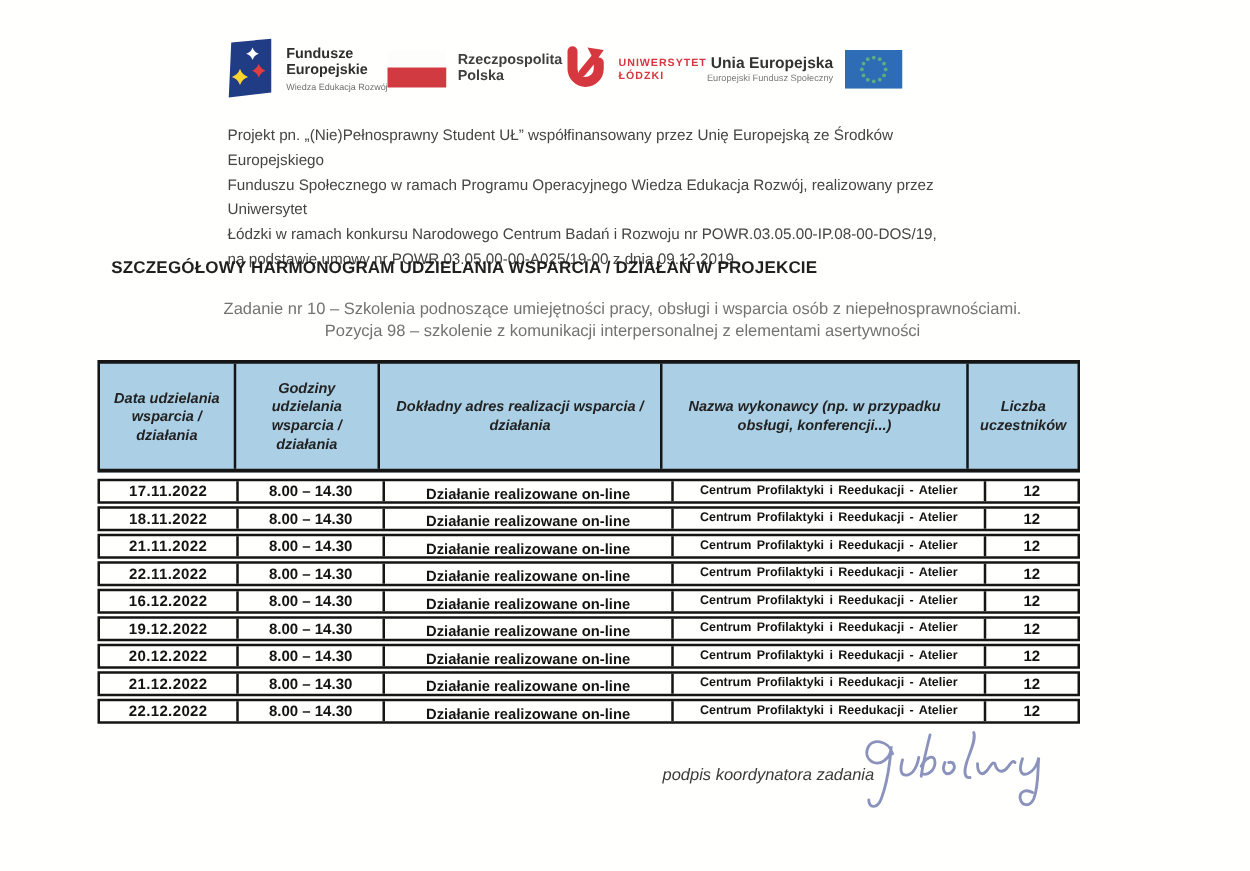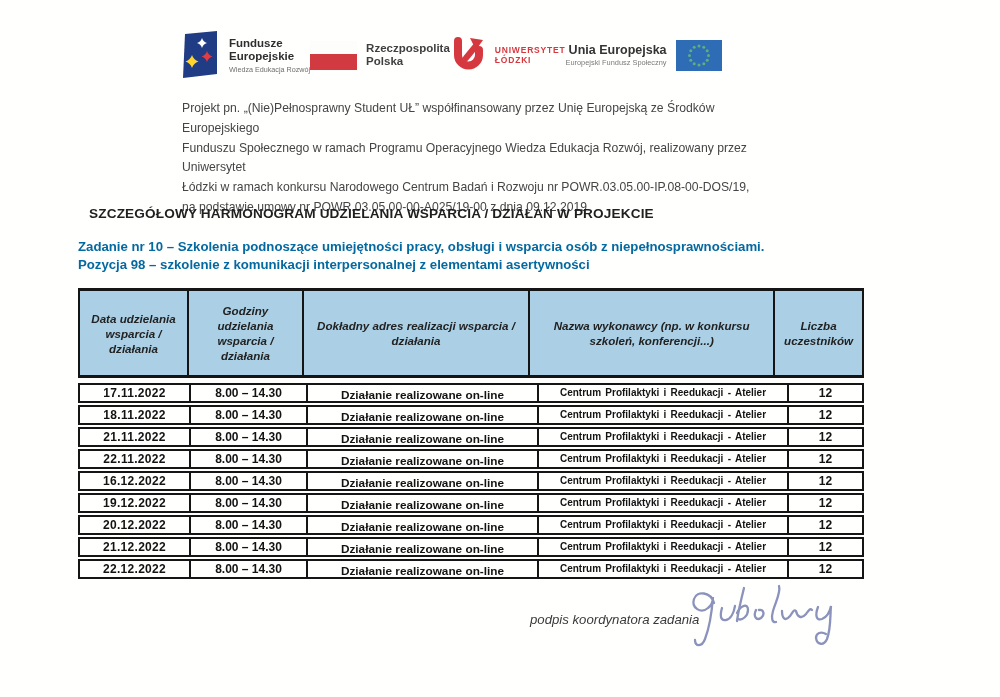--- a/index.html
+++ b/index.html
@@ -25,21 +25,21 @@
   .eu-text .sub  { font-size:7.4px; color:#7a7a7a; margin-top:1px; }
 
   
   .intro { position:absolute; left:182px; top:99px; width:590px;
            font-size:12.2px; line-height:19.8px; color:#454545; }
 
   
   .doc-title { position:absolute; left:89px; top:206px; font-size:13.6px;
                font-weight:bold; color:#1f1f1f; letter-spacing:0.15px; }
   .task-block { position:absolute; left:78px; top:238px; width:840px;
-                font-size:13.2px; font-weight:bold; line-height:17.6px; color:#0369a1; }
+                font-size:13.2px; font-weight:normal; line-height:17.6px; color:#737373;text-align:center; }
 
   
   .schedule-table { position:absolute; left:78px; top:288px; width:786px; }
   .thead { display:flex; height:90px; box-sizing:border-box; background:#abd0e6;
            border:2px solid #151515; border-top-width:3px; border-bottom-width:3px; }
   .hcell { box-sizing:border-box; display:flex; align-items:center; justify-content:center;
            text-align:center; font-style:italic; font-weight:bold; font-size:11.6px;
            line-height:15px; color:#222; border-right:2px solid #151515; padding:0 9px; }
   .tbody { margin-top:5px; }
   .trow { display:flex; height:16px; border:2px solid #151515; margin-bottom:2px;
@@ -138,21 +138,21 @@
   <div class="task-block">
     <div>Zadanie nr 10 – Szkolenia podnoszące umiejętności pracy, obsługi i wsparcia osób z niepełnosprawnościami.</div>
     <div>Pozycja 98 – szkolenie z komunikacji interpersonalnej z elementami asertywności</div>
   </div>
 
   <div class="schedule-table">
     <div class="thead">
       <div class="hcell c0">Data udzielania wsparcia / działania</div>
       <div class="hcell c1">Godziny udzielania wsparcia / działania</div>
       <div class="hcell c2">Dokładny adres realizacji wsparcia / działania</div>
-      <div class="hcell c3">Nazwa wykonawcy (np. w konkursu szkoleń, konferencji...)</div>
+      <div class="hcell c3">Nazwa wykonawcy (np. w przypadku obsługi, konferencji...)</div>
       <div class="hcell c4">Liczba uczestników</div>
     </div>
     <div class="tbody">
         <div class="trow">
           <div class="tcell c0">17.11.2022</div>
           <div class="tcell c1">8.00 – 14.30</div>
           <div class="tcell c2">Działanie realizowane on-line</div>
           <div class="tcell c3">Centrum Profilaktyki i Reedukacji - Atelier</div>
           <div class="tcell c4">12</div>
         </div>

